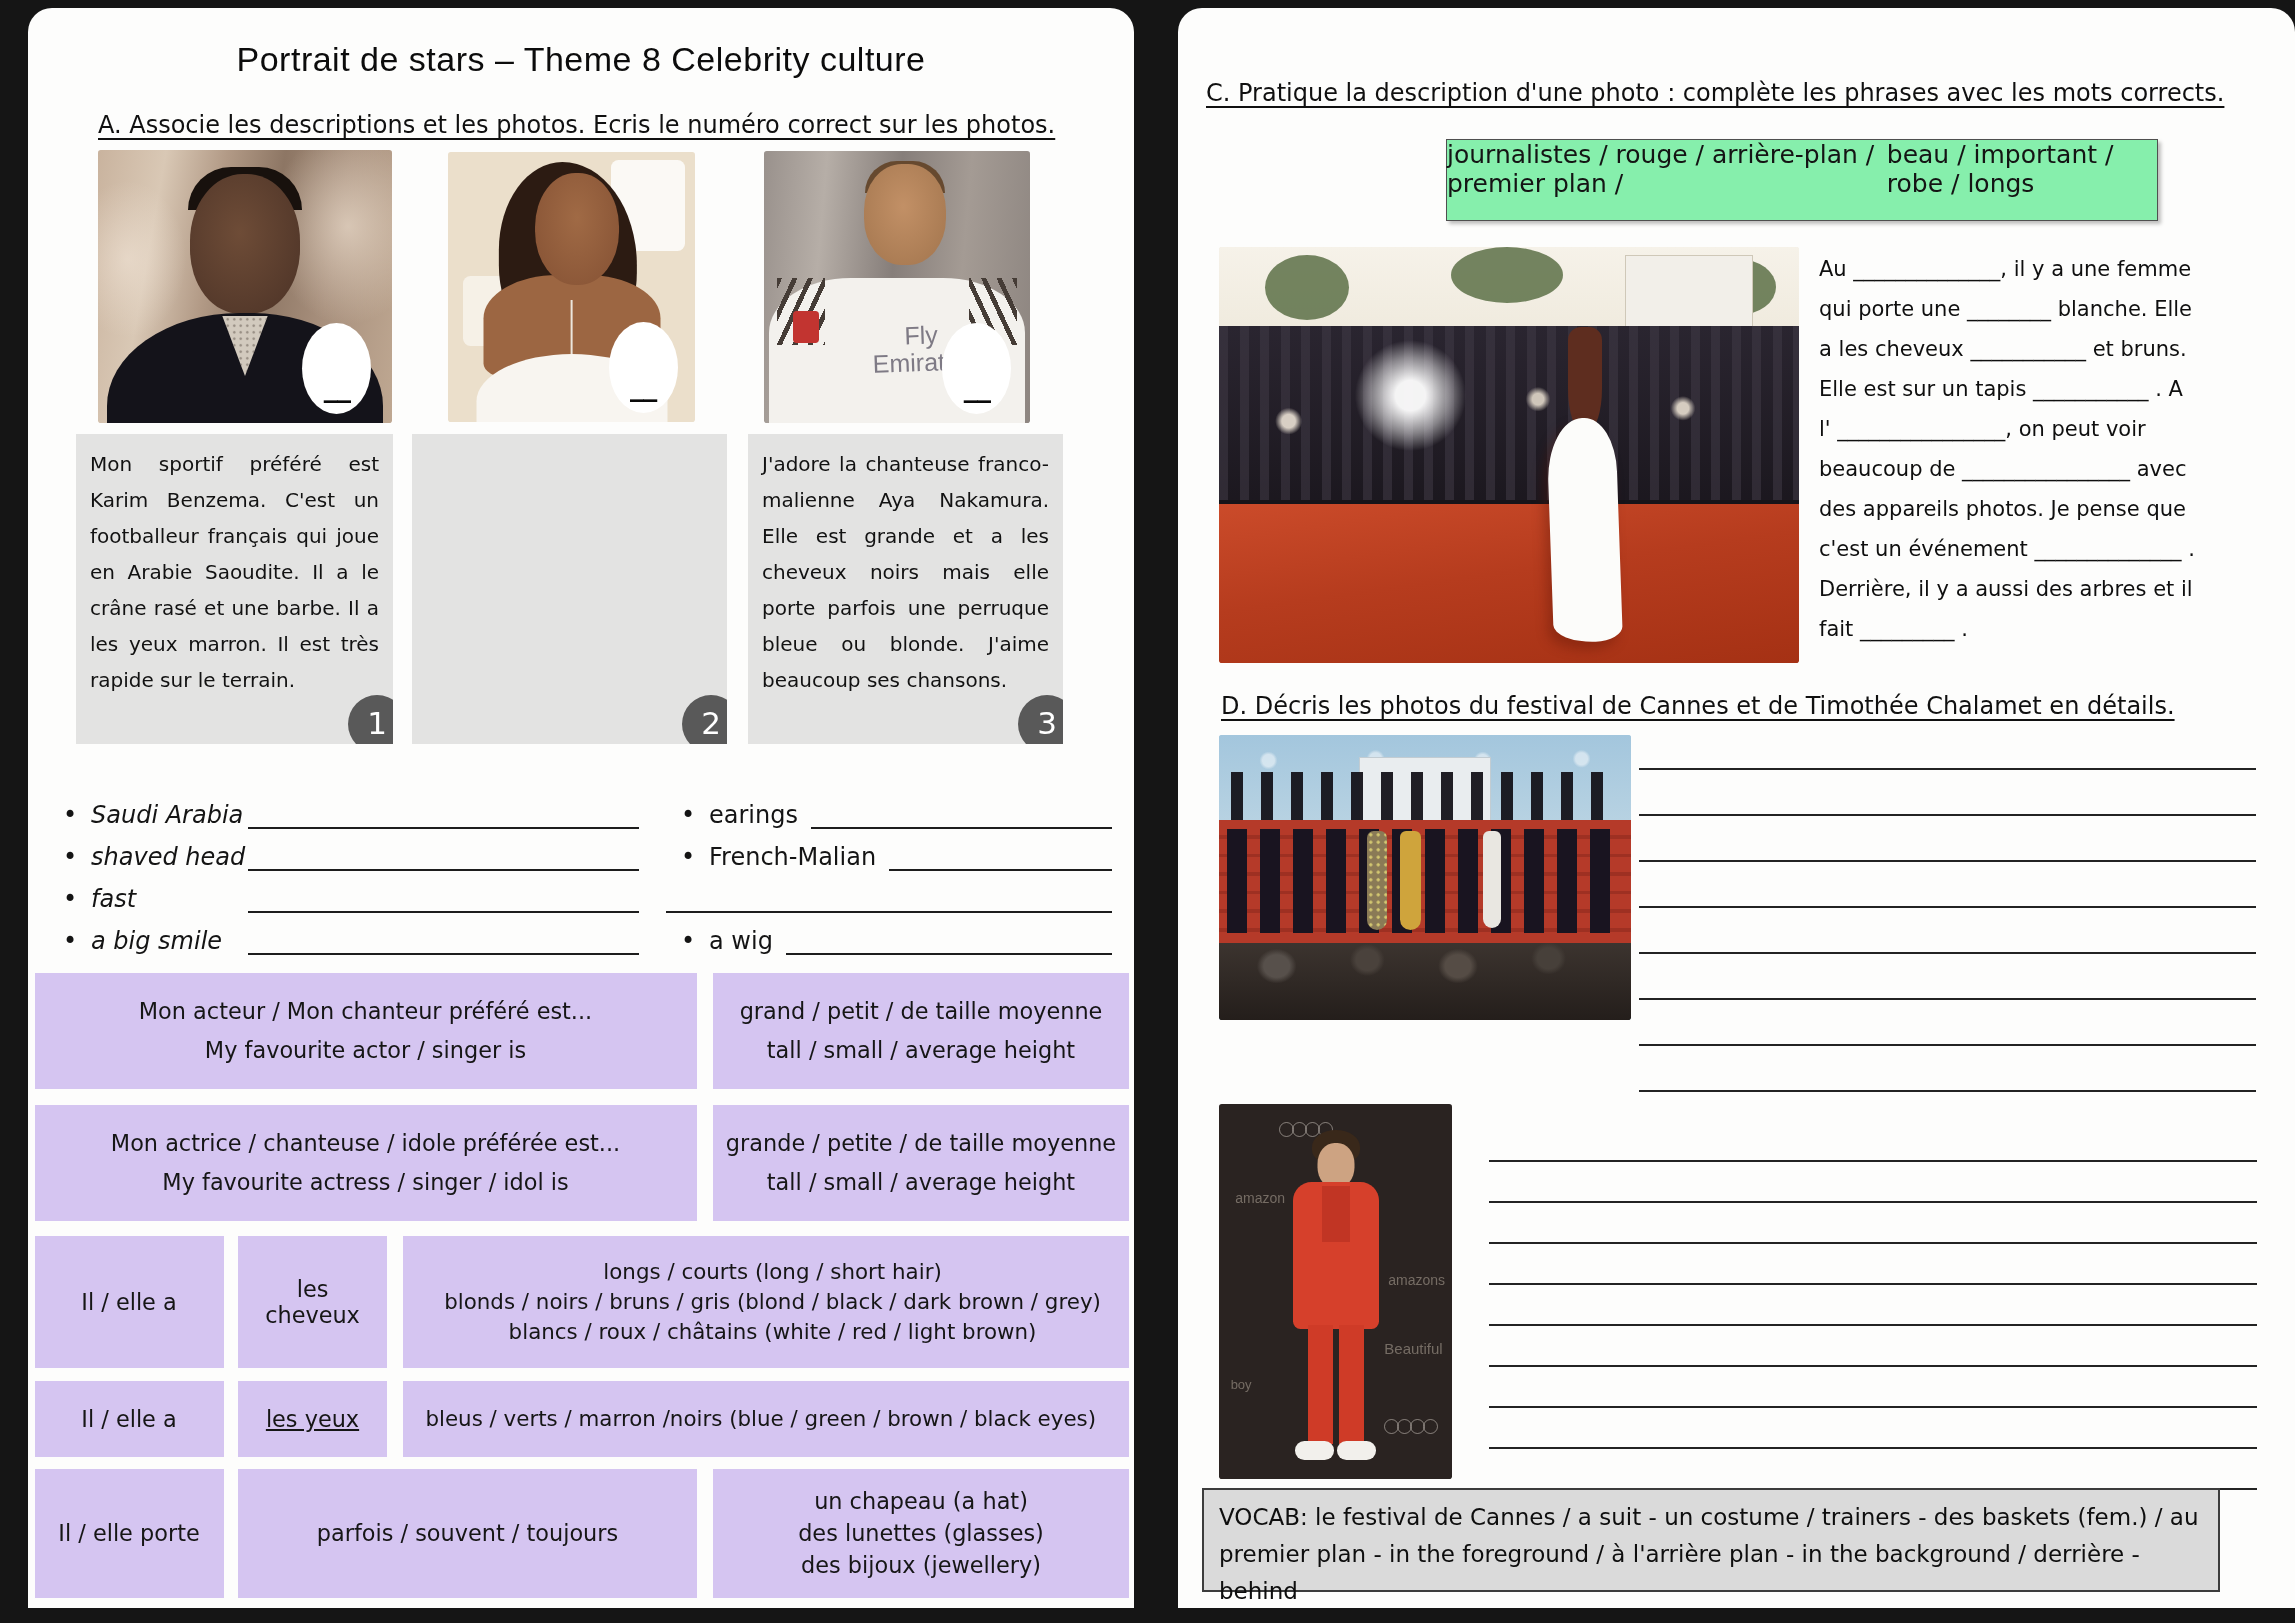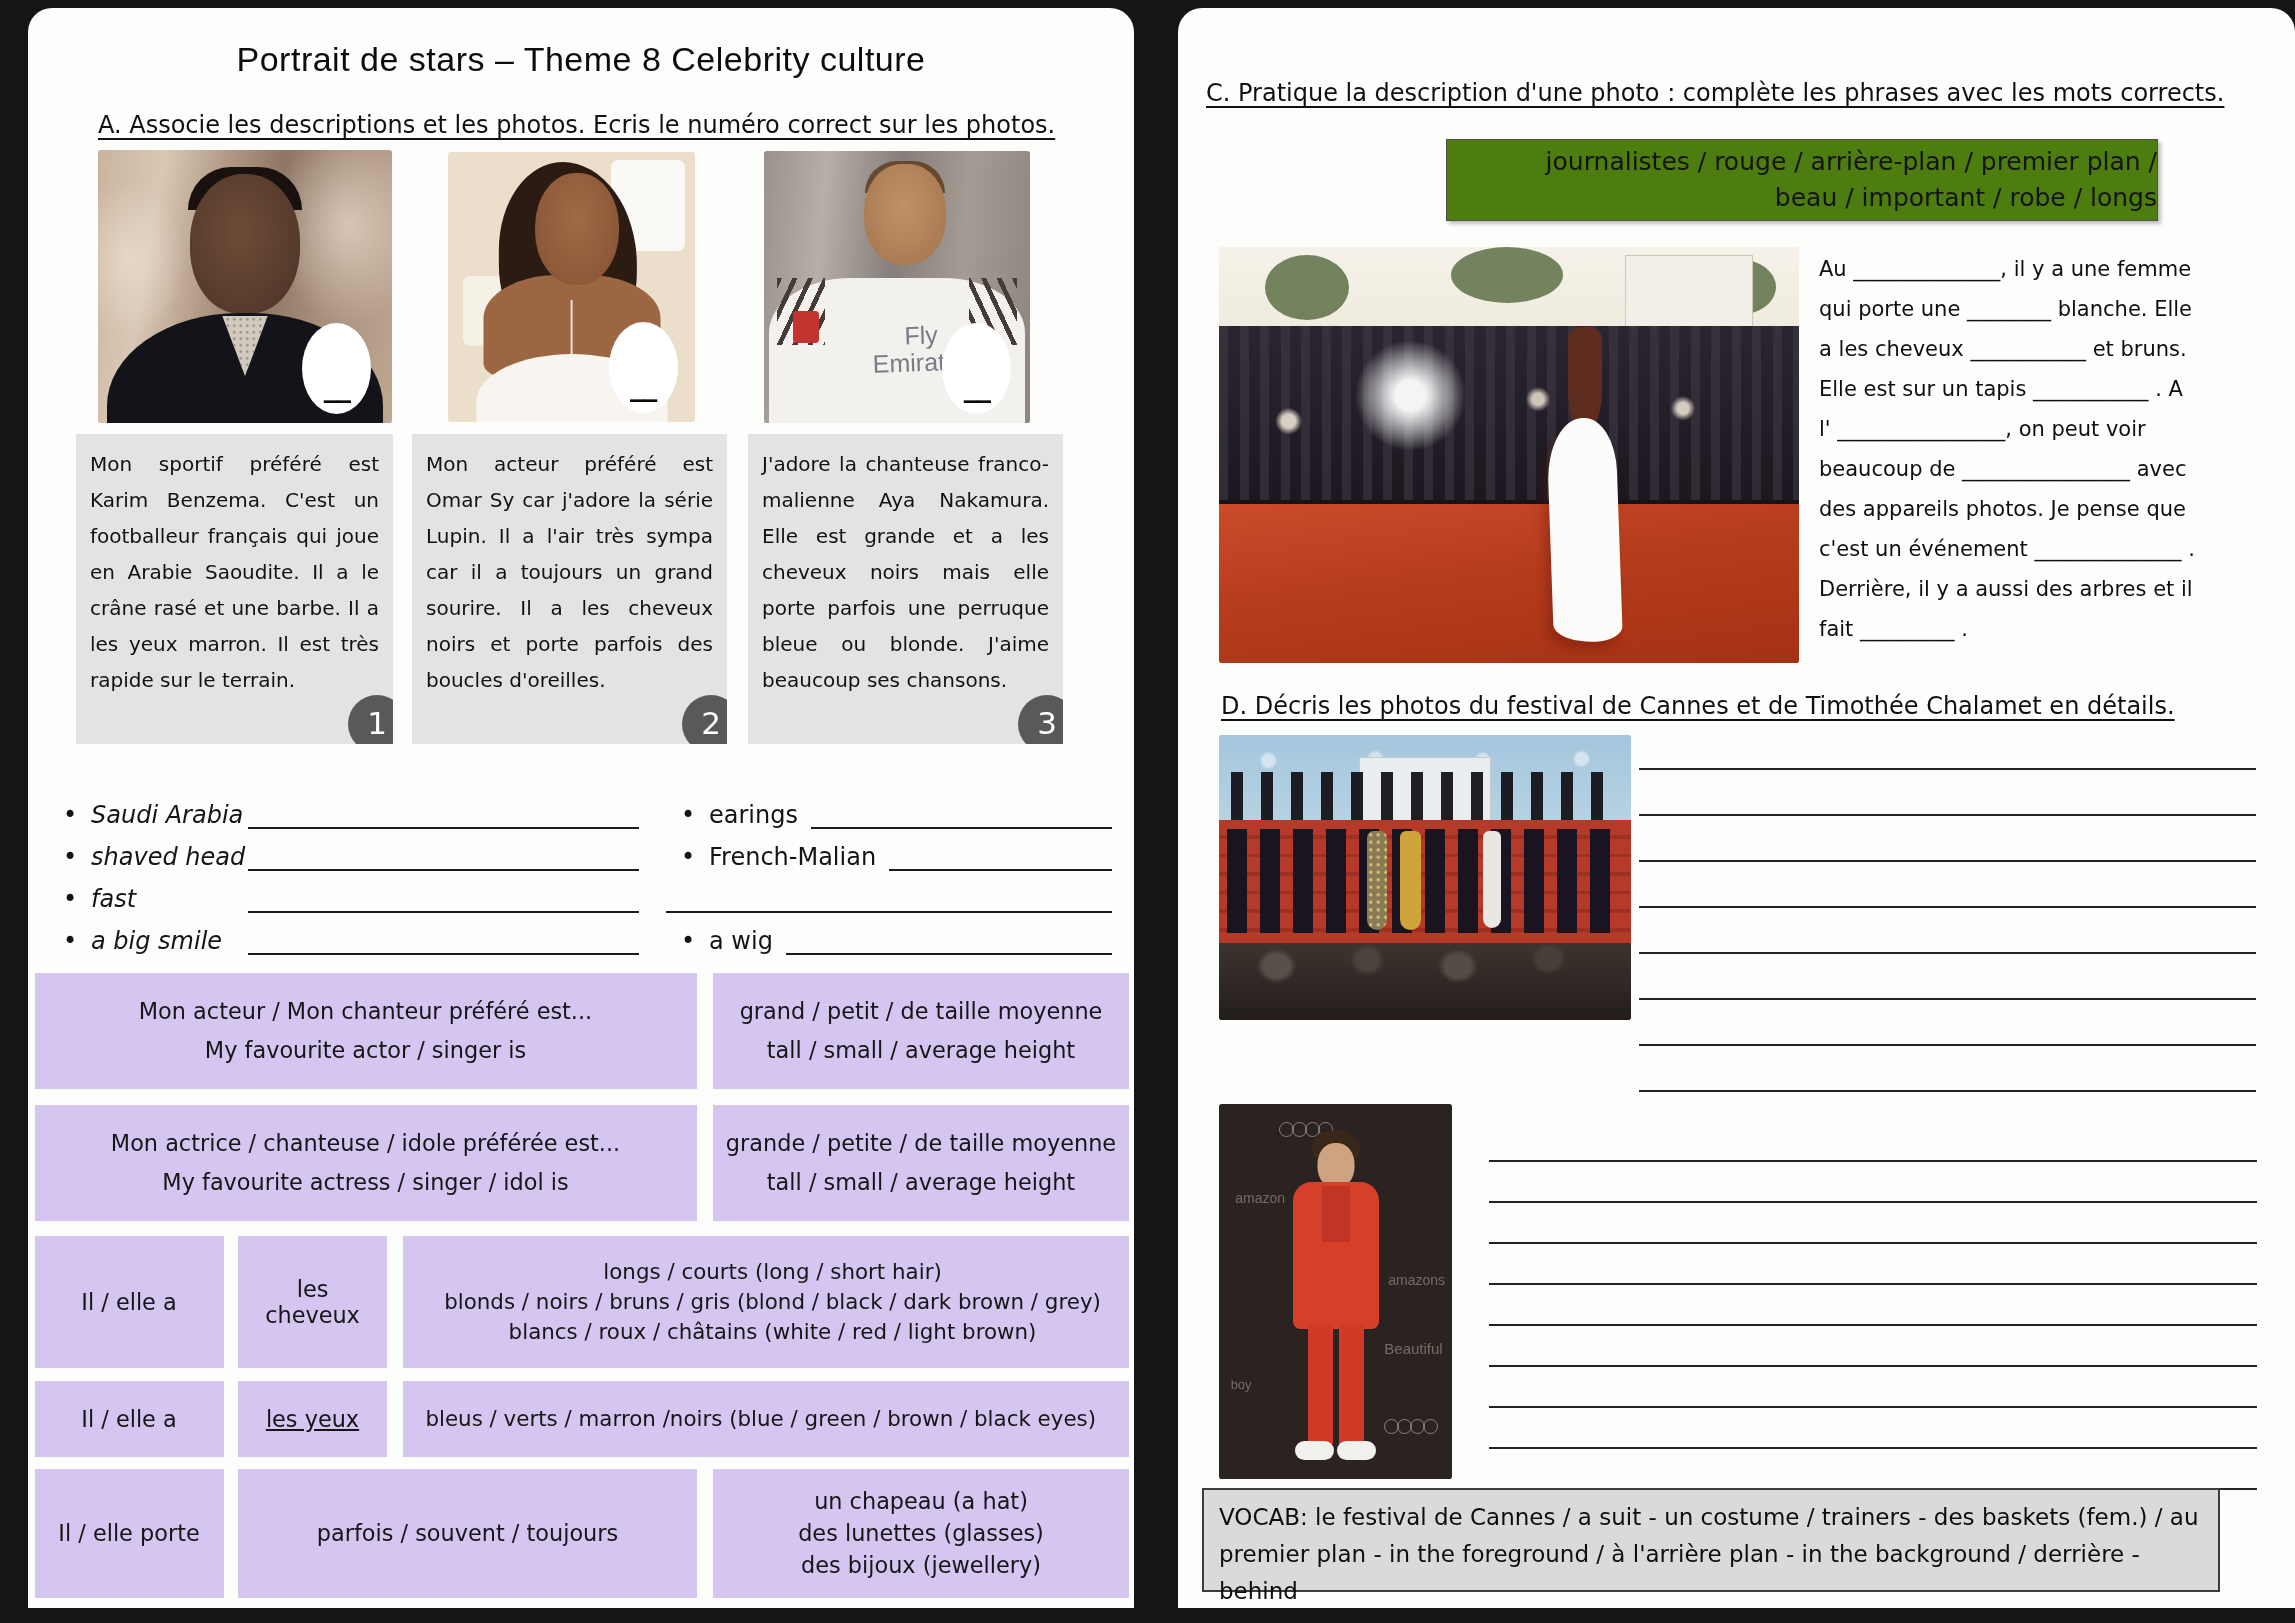--- a/index.html
+++ b/index.html
@@ -94,23 +94,23 @@
   .b-line { flex:1; border-bottom:2.3px solid #1d1d1d; height:24px; }
 
   
   .pcell { position:absolute; background:#d5c5f1; display:flex; flex-direction:column;
            align-items:center; justify-content:center; text-align:center;
            font-size:22.4px; color:#161616; gap:13px; padding:5.6px 9.3px; }
   .pcell.left-align { align-items:flex-start; text-align:left; gap:4.7px; font-size:21.4px; padding-left:22.4px; }
   .pcell.tight { gap:5.6px; }
 
   
-  .word-bank { left:268px; top:131px; width:712px; height:82px; background:#4d7c0f;
+  .word-bank { left:268px; top:131px; width:712px; height:82px; background:#86efac;
                border:1.9px solid #4f4f4f; box-shadow:2.8px 2.8px 3.7px rgba(0,0,0,.25);
-               display:flex; flex-direction:column; align-items:flex-end; justify-content:center;
+               display:flex; flex-direction:row; align-items:flex-start; justify-content:center;
                gap:7.5px; font-size:25px; }
   .p-carpet { left:41px; top:239px; width:580px; height:416px; background:#efeae0; }
   .cp-sky { left:0; top:0; width:100%; height:40%;
             background:linear-gradient(#f6f2e9,#eae3d3),
                        radial-gradient(56px 47px at 20% 20%, #5f6f45, transparent);
             background-blend-mode:normal; }
   .cp-palm { border-radius:50%; background:#5c7046; opacity:.85; }
   .cp-bld { right:8%; top:2%; width:22%; height:20%; background:#f2efe9;
             border:0.9px solid #cfc8b8; }
   .cp-crowd { left:0; top:19%; width:100%; height:44%;
@@ -231,21 +231,20 @@
     <div class="num-oval">
       <span>__</span>
     </div>
   </figure>
 
   <div class="desc" style="left:48px; width:317px;">
     <span>Mon sportif préféré est Karim Benzema. C'est un footballeur français qui joue en Arabie Saoudite. Il a le crâne rasé et une barbe. Il a les yeux marron. Il est très rapide sur le terrain.</span>
     <div class="badge">1</div>
   </div>
   <div class="desc" style="left:384px; width:315px;">
-    <span>Mon acteur préféré est Omar Sy car j'adore la série Lupin. Il a l'air très sympa car il a toujours un grand sourire. Il a les cheveux noirs et porte parfois des boucles d'oreilles.</span>
     <div class="badge">2</div>
   </div>
   <div class="desc" style="left:720px; width:315px;">
     <span>J'adore la chanteuse franco-malienne Aya Nakamura. Elle est grande et a les cheveux noirs mais elle porte parfois une perruque bleue ou blonde. J'aime beaucoup ses chansons.</span>
     <div class="badge">3</div>
   </div>
 
 
   <div class="b-col" style="left:35px; top:791px; width:576px;">
     <div class="b-row">

